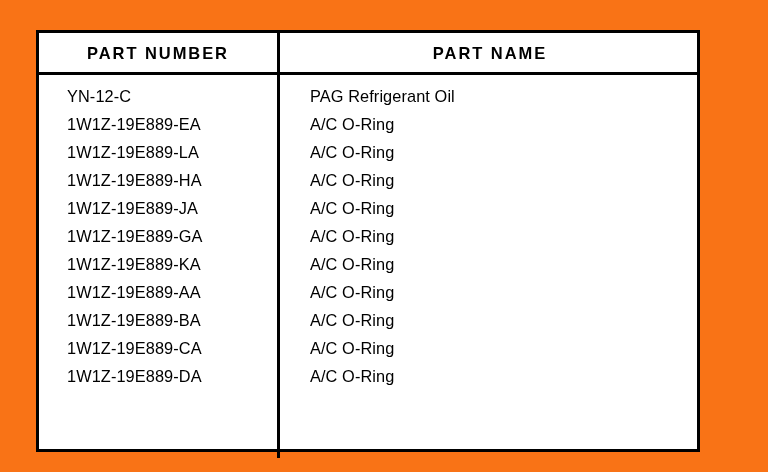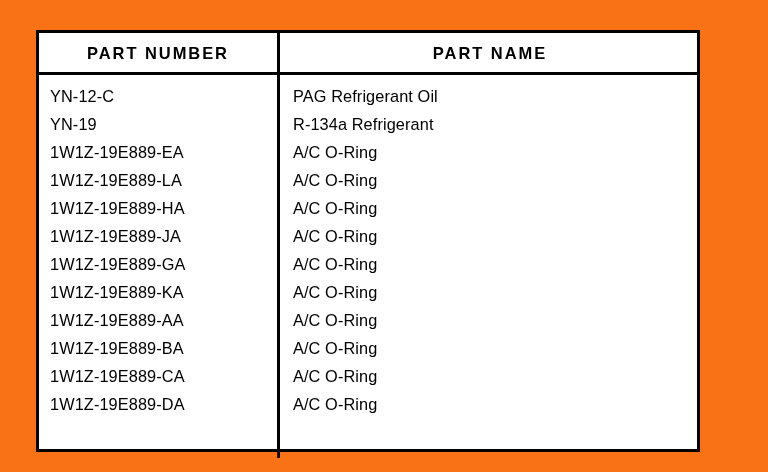--- a/index.html
+++ b/index.html
@@ -69,20 +69,21 @@
     height: 428px;
     background: #000000;
   }
 
   
   .table-body {
     position: relative;
     width: 100%;
     padding-top: 8px;
     box-sizing: border-box;
+    padding-left: 17px;
   }
 
   .row {
     position: relative;
     height: 28px;
     width: 100%;
   }
 
   .cell {
     position: absolute;
@@ -131,24 +132,20 @@
     </div>
 
     <div class="col-divider"></div>
 
     <div class="table-body">
         <div class="row">
           <div class="cell cell-number">YN-12-C</div>
           <div class="cell cell-name">PAG Refrigerant Oil</div>
         </div>
         <div class="row">
-          <div class="cell cell-number">YN-19</div>
-          <div class="cell cell-name">R-134a Refrigerant</div>
-        </div>
-        <div class="row">
           <div class="cell cell-number">1W1Z-19E889-EA</div>
           <div class="cell cell-name">A/C O-Ring</div>
         </div>
         <div class="row">
           <div class="cell cell-number">1W1Z-19E889-LA</div>
           <div class="cell cell-name">A/C O-Ring</div>
         </div>
         <div class="row">
           <div class="cell cell-number">1W1Z-19E889-HA</div>
           <div class="cell cell-name">A/C O-Ring</div>

